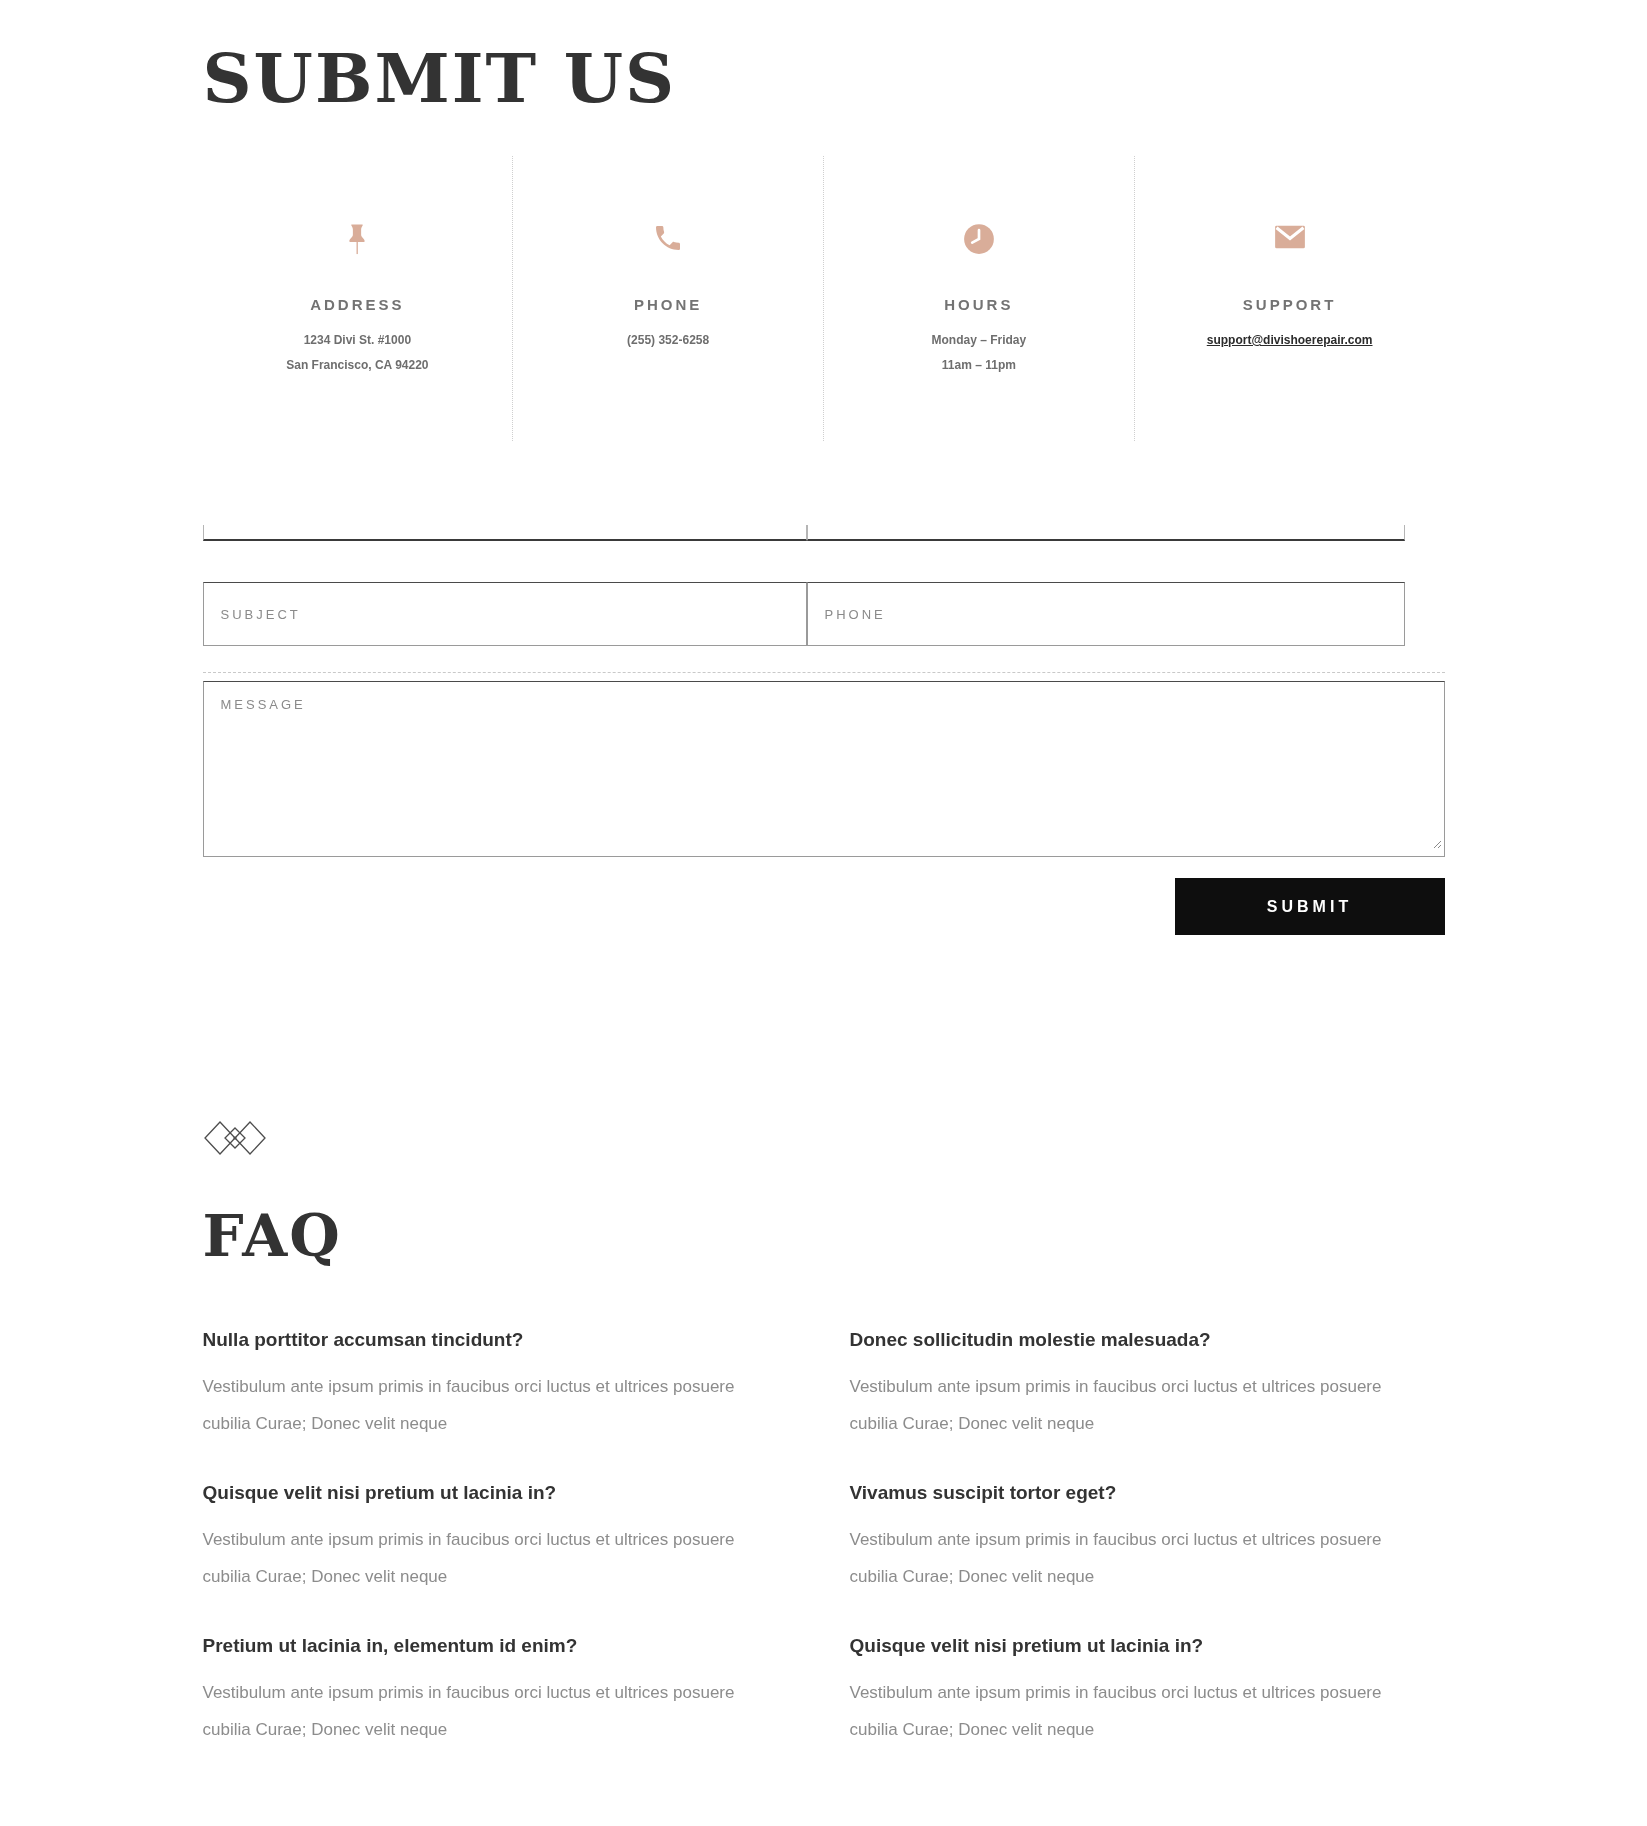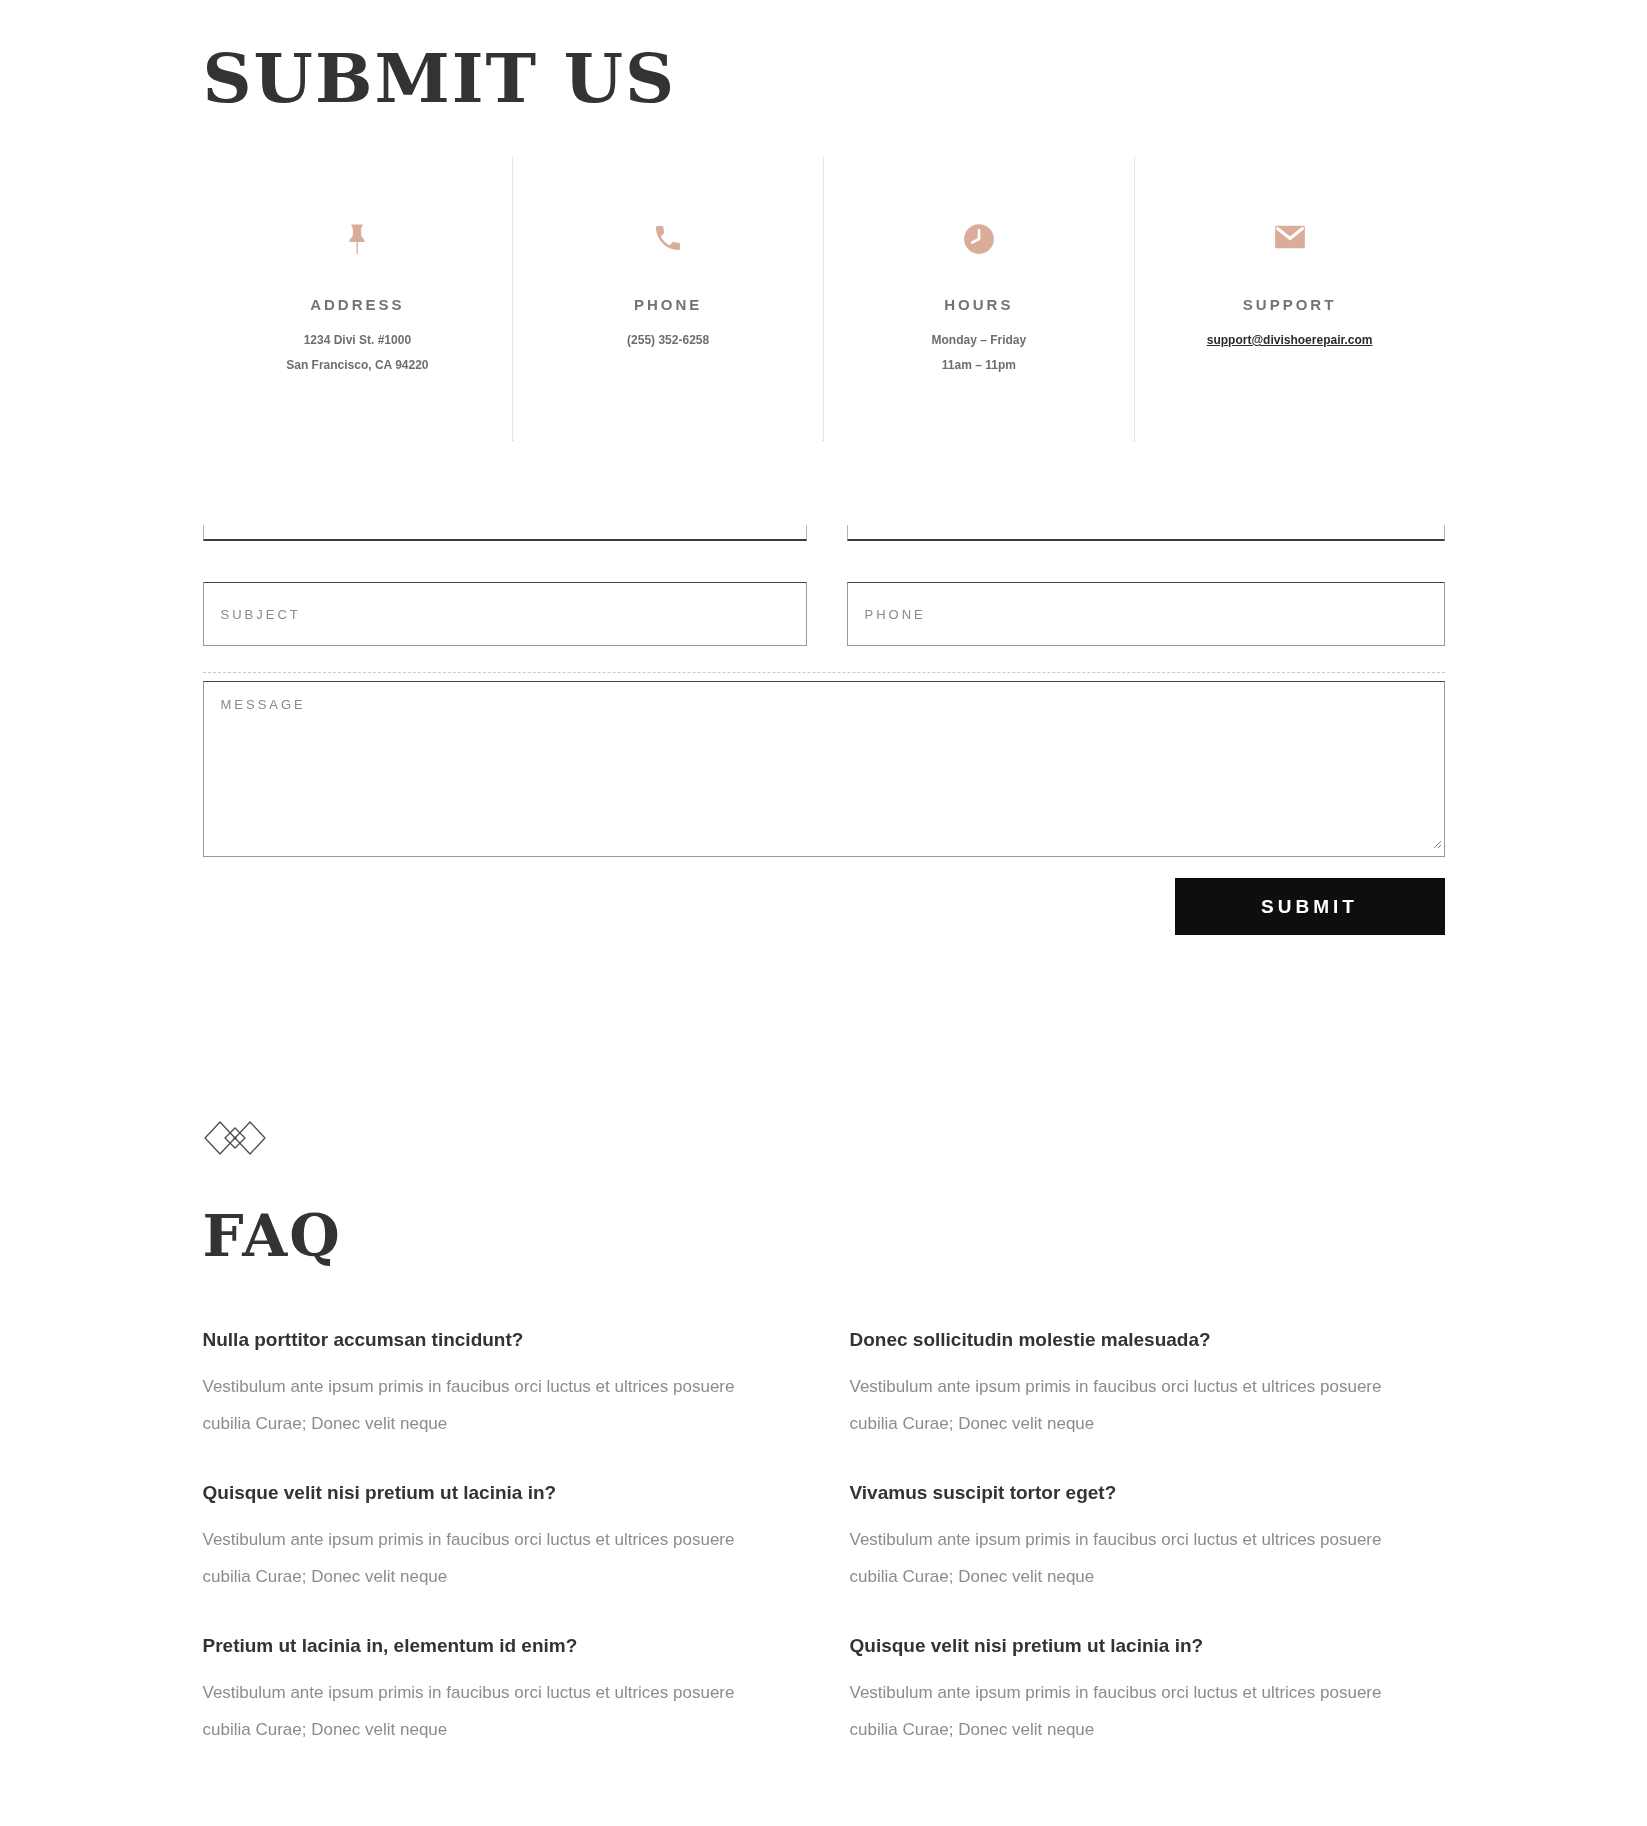--- a/index.html
+++ b/index.html
@@ -48,21 +48,21 @@
   .info-body {
     font-size: 12px;
     font-weight: bold;
     color: #6e6e6e;
     line-height: 25px;
   }
   .info-body.emphasis { color: #2b2b2b; text-decoration: underline; }
 
   
   .form-area { margin-top: 84px; }
-  .field-row { display: flex; justify-content: space-between; }
+  .field-row { display: flex; }
   .field-stub {
     width: 604px;
     height: 16px;
     border-left: 1px solid #b5b5b5;
     border-right: 1px solid #b5b5b5;
     border-bottom: 2px solid #3a3a3a;
   }
   .stub-right { width: 598px; }
   .field-row.inputs { margin-top: 41px; }
   input.form-input {
@@ -110,21 +110,21 @@
   }
   .resize-handle { position: absolute; right: 3px; bottom: 4px; }
   .submit-row { display: flex; justify-content: flex-end; margin-top: 21px; }
   .submit-btn {
     width: 270px;
     height: 57px;
     background: #0e0e0e;
     color: #ffffff;
     border: none;
     font-family: "Liberation Sans", sans-serif;
-    font-size: 19px;
+    font-size: 16px;
     font-weight: bold;
     letter-spacing: 4px;
     cursor: pointer;
   }
 
   
   .faq-section { margin-top: 185px; }
   .faq-logo { display: block; margin-bottom: 47px; }
   .faq-grid {
     margin-top: 64px;

